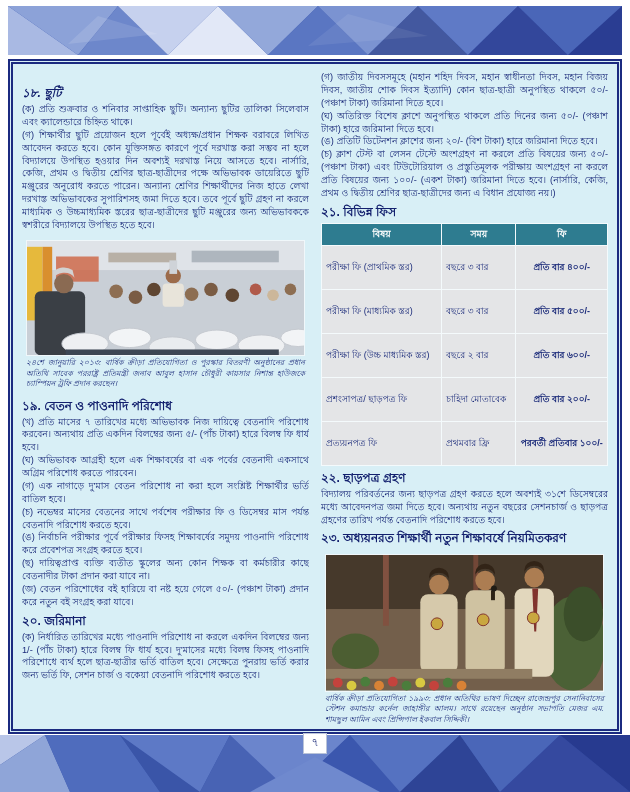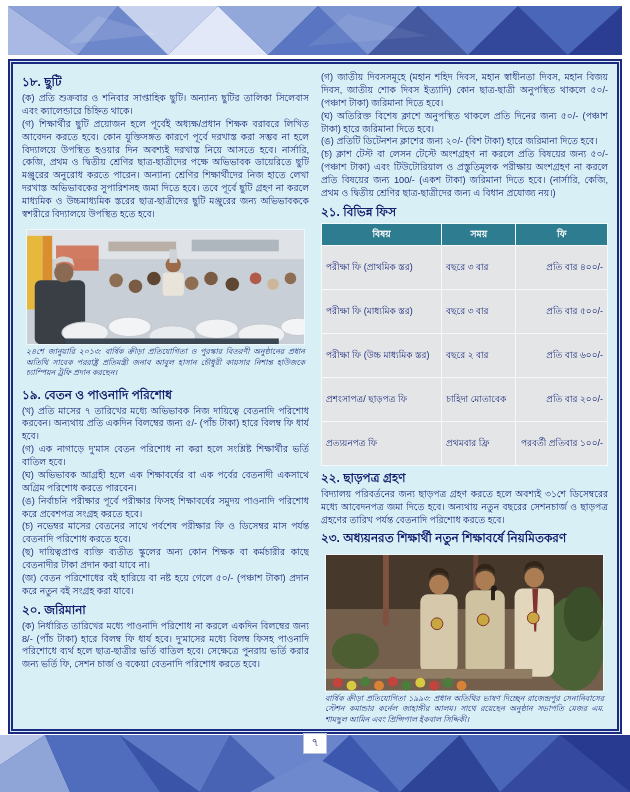--- a/index.html
+++ b/index.html
@@ -19,21 +19,21 @@
   .content {
     position:absolute; inset:0; padding:7px 9px 5px 9px;
     display:flex; gap:12px; overflow:hidden;
   }
   .col { flex:1 1 0; min-width:0; overflow:hidden; }
 
   h2 {
     font-size:12px; line-height:1.25; margin:5px 0 2px 0;
     color:#13206e; font-weight:bold;
   }
-  .col h2:first-child { margin-top:4px; }
+  .col h2:first-child { margin-top:15px;font-style:italic; }
   .item {
     margin:0; font-size:9.2px; line-height:1.4; color:#1b2b7a;
     text-align:justify;
   }
   figure { margin:4px 0 1px 0; padding:4px; }
   .photo {
     width:100%; display:block; border:1px solid #f0f7fa;
     box-sizing:border-box;
   }
   .caption {
@@ -47,21 +47,21 @@
   }
   table.fees th {
     background:#2e7c90; color:#ffffff; font-size:9.2px; font-weight:bold;
     padding:3px 4px; border:1px solid #f4fafc; text-align:center;
   }
   table.fees td {
     background:#e4e5e7; color:#1b2b7a; font-size:9px;
     padding:14px 4px; border:1px solid #f4fafc; text-align:left;
     overflow:hidden; white-space:nowrap; text-overflow:ellipsis;
   }
-  table.fees td.fee { text-align:right; }
+  table.fees td.fee { text-align:center;font-weight:bold; }
   col.c-subject { width:42%; } col.c-time { width:26%; } col.c-fee { width:32%; }
 
   .page-num {
     position:absolute; left:50%; transform:translateX(-50%); bottom:38px;
     width:22px; height:19px; background:#ffffff; border:1px solid #b9c3d8;
     display:flex; align-items:center; justify-content:center;
     font-size:11px; color:#1b2b7a; z-index:5;
   }
 </style>
 </head>
@@ -126,36 +126,36 @@
           <ellipse cx="196" cy="102" rx="22" ry="10" fill="#f0f2f4" stroke="#c5c9cf"></ellipse>
           <ellipse cx="242" cy="108" rx="24" ry="11" fill="#eef0f2" stroke="#c5c9cf"></ellipse>
           <ellipse cx="280" cy="100" rx="18" ry="9" fill="#f2f4f6" stroke="#c5c9cf"></ellipse>
           <rect x="40" y="112" width="220" height="6" fill="#3c4754"></rect>
         </svg>
         <figcaption class="caption">২৪শে জানুয়ারি ২০১৩: বার্ষিক ক্রীড়া প্রতিযোগিতা ও পুরস্কার বিতরণী অনুষ্ঠানের প্রধান অতিথি সাবেক পররাষ্ট্র প্রতিমন্ত্রী জনাব আবুল হাসান চৌধুরী কায়সার নিশান্ত হাউজকে চ্যাম্পিয়ন ট্রফি প্রদান করছেন।</figcaption>
       </figure>
 
       <h2>১৯. বেতন ও পাওনাদি পরিশোধ</h2>
       <p class="item">(খ) প্রতি মাসের ৭ তারিখের মধ্যে অভিভাবক নিজ দায়িত্বে বেতনাদি পরিশোধ করবেন। অন্যথায় প্রতি একদিন বিলম্বের জন্য ৫/- (পাঁচ টাকা) হারে বিলম্ব ফি ধার্য হবে।</p>
+      <p class="item">(ঘ) অভিভাবক আগ্রহী হলে এক শিক্ষাবর্ষের বা এক পর্বের বেতনাদী একসাথে অগ্রিম পরিশোধ করতে পারবেন।</p>
       <p class="item">(গ) এক নাগাড়ে দু’মাস বেতন পরিশোধ না করা হলে সংশ্লিষ্ট শিক্ষার্থীর ভর্তি বাতিল হবে।</p>
-      <p class="item">(ঘ) অভিভাবক আগ্রহী হলে এক শিক্ষাবর্ষের বা এক পর্বের বেতনাদী একসাথে অগ্রিম পরিশোধ করতে পারবেন।</p>
+      <p class="item">(চ) নভেম্বর মাসের বেতনের সাথে পর্বশেষ পরীক্ষার ফি ও ডিসেম্বর মাস পর্যন্ত বেতনাদি পরিশোধ করতে হবে।</p>
       <p class="item">(ঙ) নির্বাচনি পরীক্ষার পূর্বে পরীক্ষার ফিসহ শিক্ষাবর্ষের সমুদয় পাওনাদি পরিশোধ করে প্রবেশপত্র সংগ্রহ করতে হবে।</p>
-      <p class="item">(চ) নভেম্বর মাসের বেতনের সাথে পর্বশেষ পরীক্ষার ফি ও ডিসেম্বর মাস পর্যন্ত বেতনাদি পরিশোধ করতে হবে।</p>
       <p class="item">(ছ) দায়িত্বপ্রাপ্ত ব্যক্তি ব্যতীত স্কুলের অন্য কোন শিক্ষক বা কর্মচারীর কাছে বেতনাদীর টাকা প্রদান করা যাবে না।</p>
       <p class="item">(জ) বেতন পরিশোধের বই হারিয়ে বা নষ্ট হয়ে গেলে ৫০/- (পঞ্চাশ টাকা) প্রদান করে নতুন বই সংগ্রহ করা যাবে।</p>
 
       <h2>২০. জরিমানা</h2>
-      <p class="item">(ক) নির্ধারিত তারিখের মধ্যে পাওনাদি পরিশোধ না করলে একদিন বিলম্বের জন্য 8/- (পাঁচ টাকা) হারে বিলম্ব ফি ধার্য হবে। দু’মাসের মধ্যে বিলম্ব ফিসহ পাওনাদি পরিশোধে ব্যর্থ হলে ছাত্র-ছাত্রীর ভর্তি বাতিল হবে। সেক্ষেত্রে পুনরায় ভর্তি করার জন্য ভর্তি ফি, সেশন চার্জ ও বকেয়া বেতনাদি পরিশোধ করতে হবে।</p>
+      <p class="item">(ক) নির্ধারিত তারিখের মধ্যে পাওনাদি পরিশোধ না করলে একদিন বিলম্বের জন্য 1/- (পাঁচ টাকা) হারে বিলম্ব ফি ধার্য হবে। দু’মাসের মধ্যে বিলম্ব ফিসহ পাওনাদি পরিশোধে ব্যর্থ হলে ছাত্র-ছাত্রীর ভর্তি বাতিল হবে। সেক্ষেত্রে পুনরায় ভর্তি করার জন্য ভর্তি ফি, সেশন চার্জ ও বকেয়া বেতনাদি পরিশোধ করতে হবে।</p>
     </div>
 
     <div class="col">
       <p class="item">(গ) জাতীয় দিবসসমূহে (মহান শহিদ দিবস, মহান স্বাধীনতা দিবস, মহান বিজয় দিবস, জাতীয় শোক দিবস ইত্যাদি) কোন ছাত্র-ছাত্রী অনুপস্থিত থাকলে ৫০/- (পঞ্চাশ টাকা) জরিমানা দিতে হবে।</p>
       <p class="item">(ঘ) অতিরিক্ত বিশেষ ক্লাশে অনুপস্থিত থাকলে প্রতি দিনের জন্য ৫০/- (পঞ্চাশ টাকা) হারে জরিমানা দিতে হবে।</p>
       <p class="item">(ঙ) প্রতিটি ডিটেনশন ক্লাশের জন্য ২০/- (বিশ টাকা) হারে জরিমানা দিতে হবে।</p>
-      <p class="item">(চ) ক্লাশ টেস্ট বা লেসন টেস্টে অংশগ্রহণ না করলে প্রতি বিষয়ের জন্য ৫০/- (পঞ্চাশ টাকা) এবং টিউটোরিয়াল ও প্রস্তুতিমূলক পরীক্ষায় অংশগ্রহণ না করলে প্রতি বিষয়ের জন্য 100/- (একশ টাকা) জরিমানা দিতে হবে। (নার্সারি, কেজি, প্রথম ও দ্বিতীয় শ্রেণির ছাত্র-ছাত্রীদের জন্য এ বিধান প্রযোজ্য নয়।)</p>
+      <p class="item">(চ) ক্লাশ টেস্ট বা লেসন টেস্টে অংশগ্রহণ না করলে প্রতি বিষয়ের জন্য ৫০/- (পঞ্চাশ টাকা) এবং টিউটোরিয়াল ও প্রস্তুতিমূলক পরীক্ষায় অংশগ্রহণ না করলে প্রতি বিষয়ের জন্য ১০০/- (একশ টাকা) জরিমানা দিতে হবে। (নার্সারি, কেজি, প্রথম ও দ্বিতীয় শ্রেণির ছাত্র-ছাত্রীদের জন্য এ বিধান প্রযোজ্য নয়।)</p>
 
       <h2>২১. বিভিন্ন ফিস</h2>
       <table class="fees">
         <colgroup>
             <col class="c-subject">
             <col class="c-time">
             <col class="c-fee">
           </colgroup>
         <thead>
           <tr>

